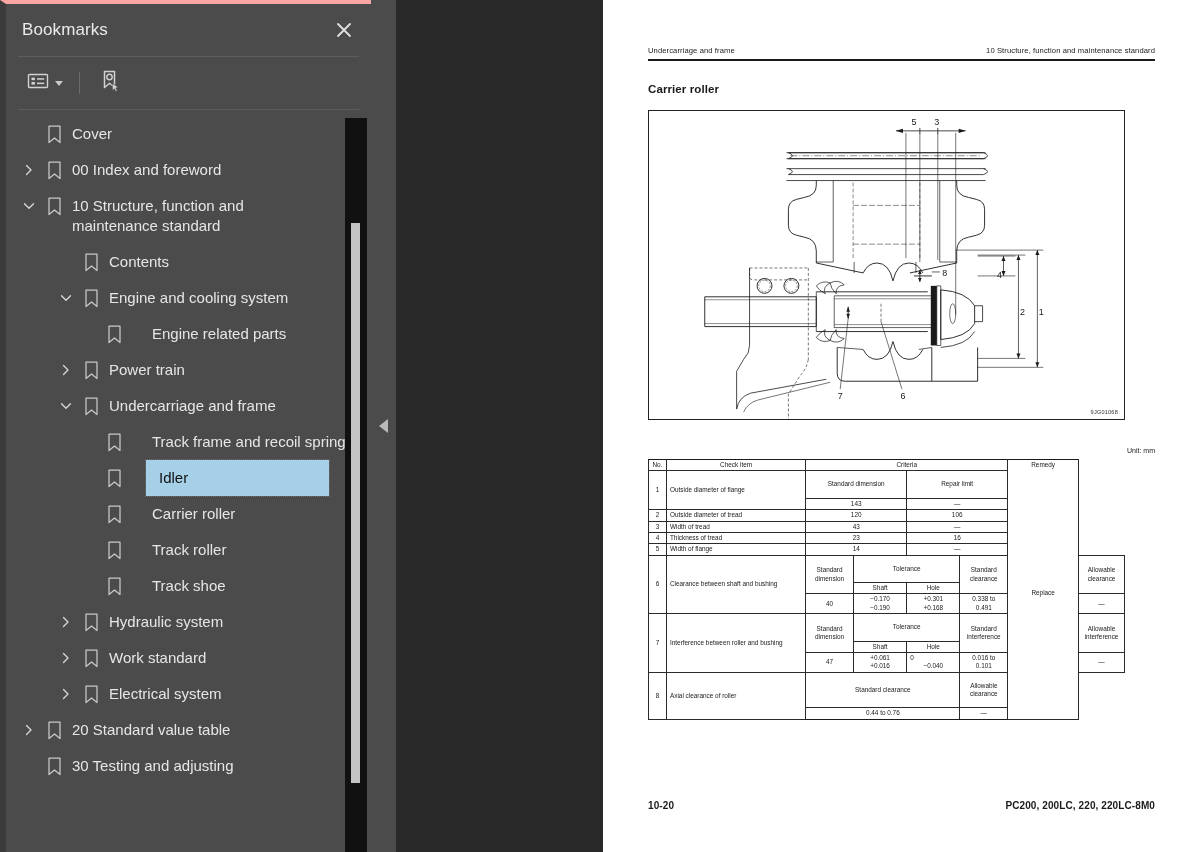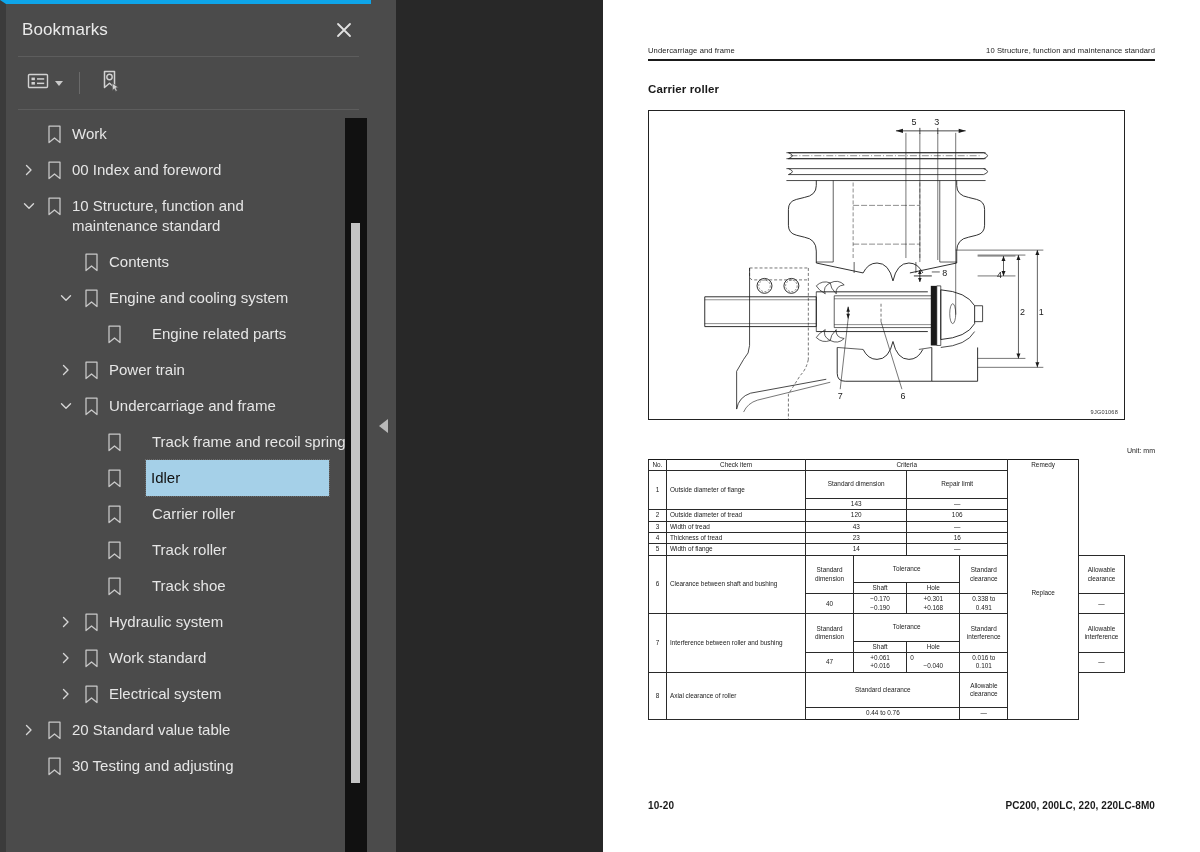--- a/index.html
+++ b/index.html
@@ -13,21 +13,21 @@
   }
 
   #app { position: relative; width: 1200px; height: 852px; background: #282828; }
 
   
   #sidebar {
     position: absolute; left: 0; top: 0;
     width: 371px; height: 852px;
     background: #4b4b4b;
     border-left: 6px solid #3b3b3b;
-    border-top: 4px solid #0ea5e9;
+    border-top: 4px solid #fca5a5;
     display: flex; flex-direction: column;
   }
 
   #sidebar-header {
     height: 52px; flex: 0 0 52px;
     display: flex; align-items: center;
     padding: 0 14px 0 16px;
     position: relative;
   }
   #sidebar-title {
@@ -100,21 +100,21 @@
     padding: 8px 4px 8px 6px;
     white-space: pre-wrap;
   }
   .node.selected .node-label {
     background: #a5d0e8;
     color: #111;
     outline: 1px dotted #6d6d6d;
     display: block;
     flex: 1 1 auto;
     margin-right: 22px;
-    padding-left: 5px;
+    padding-left: 13px;
   }
 
   
   .lvl0 { padding-left: 10px; }
   .lvl1 { padding-left: 47px; }
   .lvl2 { padding-left: 50px; gap: 20px; }
 
   
   #sb-track {
     position: absolute; right: 4px; top: 8px;
@@ -284,21 +284,21 @@
             <span class="twisty empty">
               <svg width="12" height="12" viewBox="0 0 12 12" aria-hidden="true">
       <path d="M3.5 1.5 L8 6 L3.5 10.5" fill="none" stroke="#d6d6d6" stroke-width="1.4" stroke-linecap="round" stroke-linejoin="round"></path>
     </svg>
             </span>
             <span class="bm-icon">
               <svg width="15" height="19" viewBox="0 0 15 19" aria-hidden="true">
       <path d="M2 1.2 h11 v16.4 l-5.5 -4.6 l-5.5 4.6 z" fill="none" stroke="#c9c9c9" stroke-width="1.25" stroke-linejoin="round"></path>
     </svg>
             </span>
-            <span class="node-label">Work</span>
+            <span class="node-label">Cover</span>
           </div>
           <div class="node lvl0">
             <span class="twisty">
               <svg width="12" height="12" viewBox="0 0 12 12" aria-hidden="true">
       <path d="M3.5 1.5 L8 6 L3.5 10.5" fill="none" stroke="#d6d6d6" stroke-width="1.4" stroke-linecap="round" stroke-linejoin="round"></path>
     </svg>
             </span>
             <span class="bm-icon">
               <svg width="15" height="19" viewBox="0 0 15 19" aria-hidden="true">
       <path d="M2 1.2 h11 v16.4 l-5.5 -4.6 l-5.5 4.6 z" fill="none" stroke="#c9c9c9" stroke-width="1.25" stroke-linejoin="round"></path>

